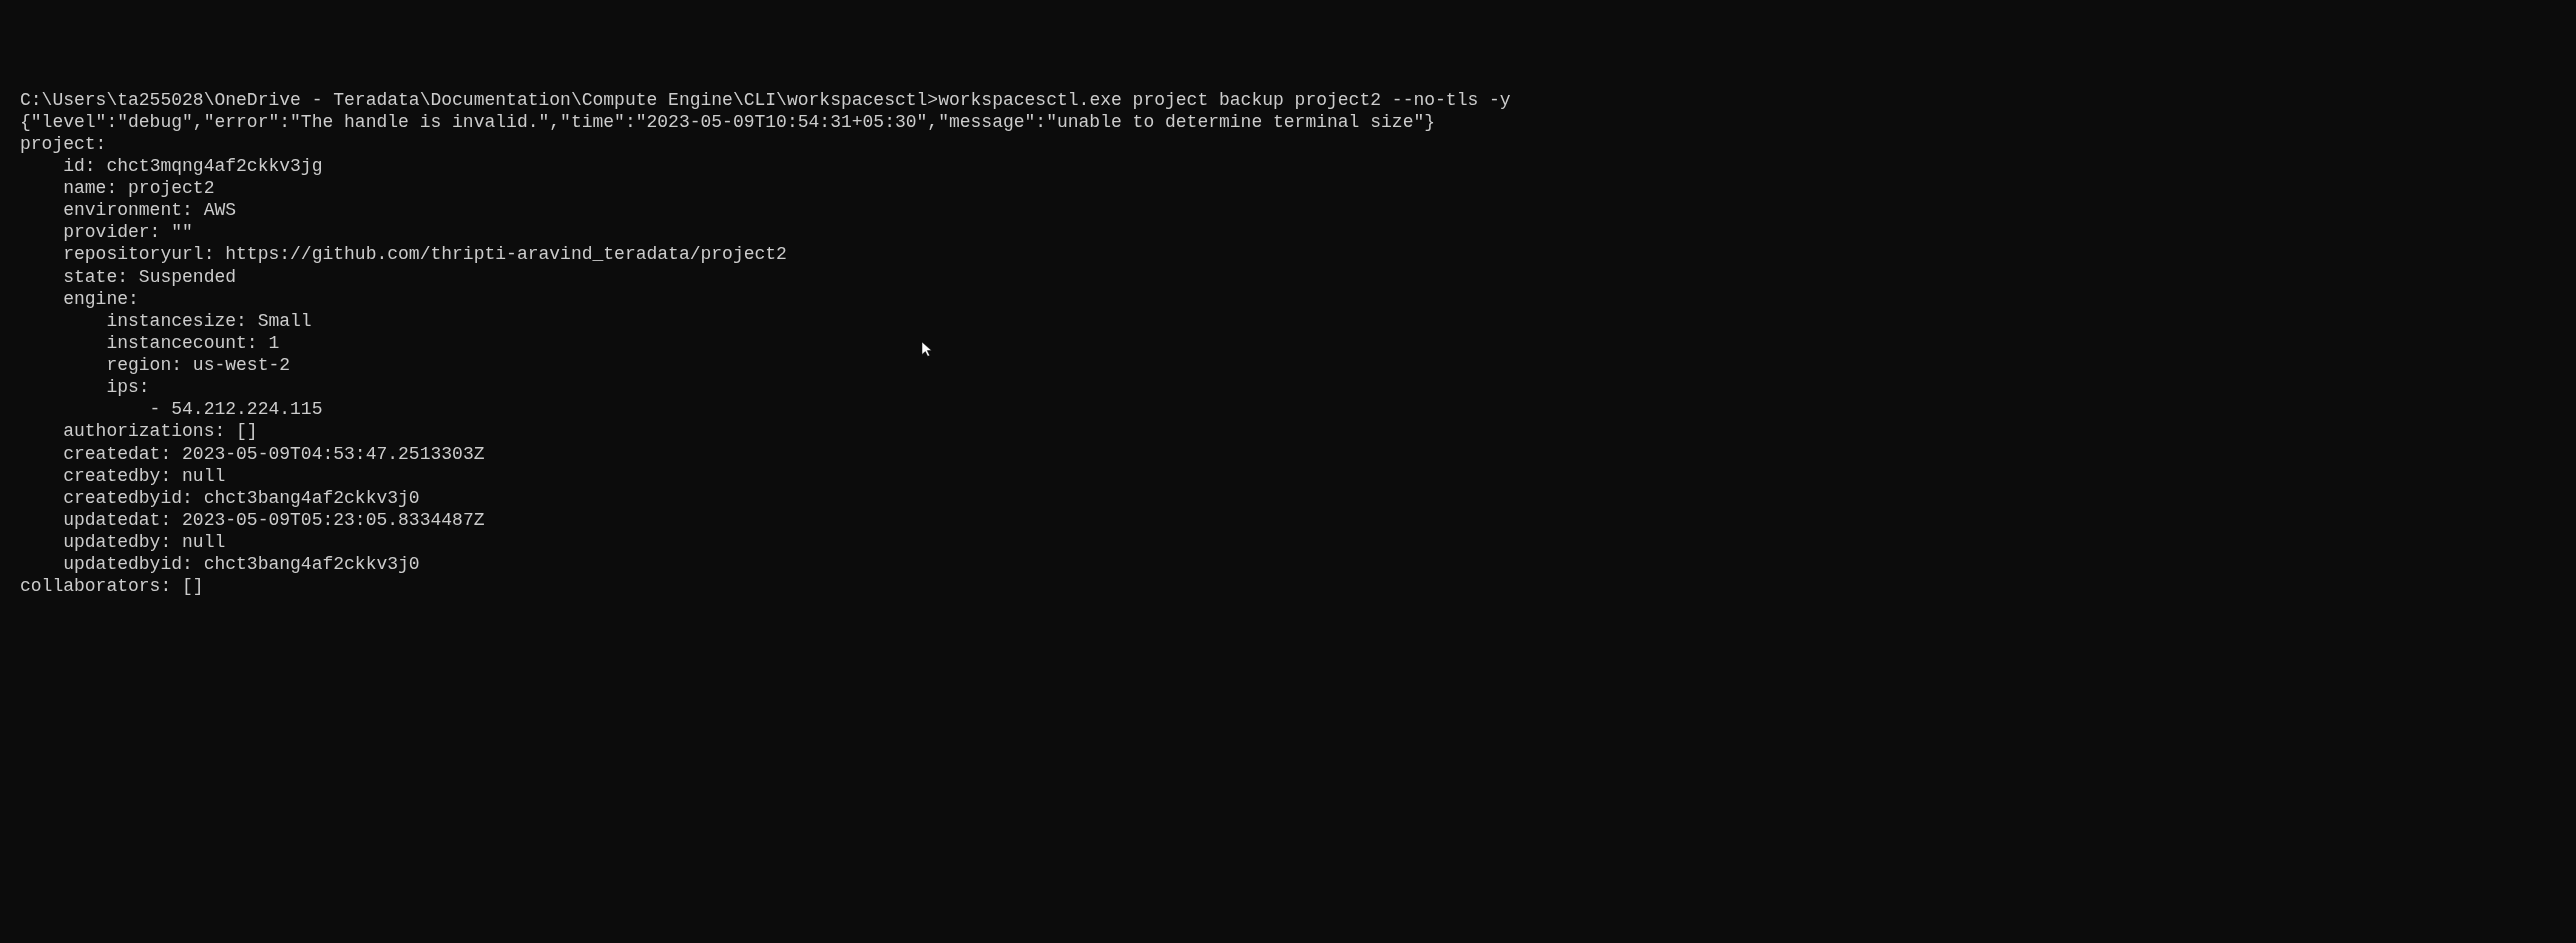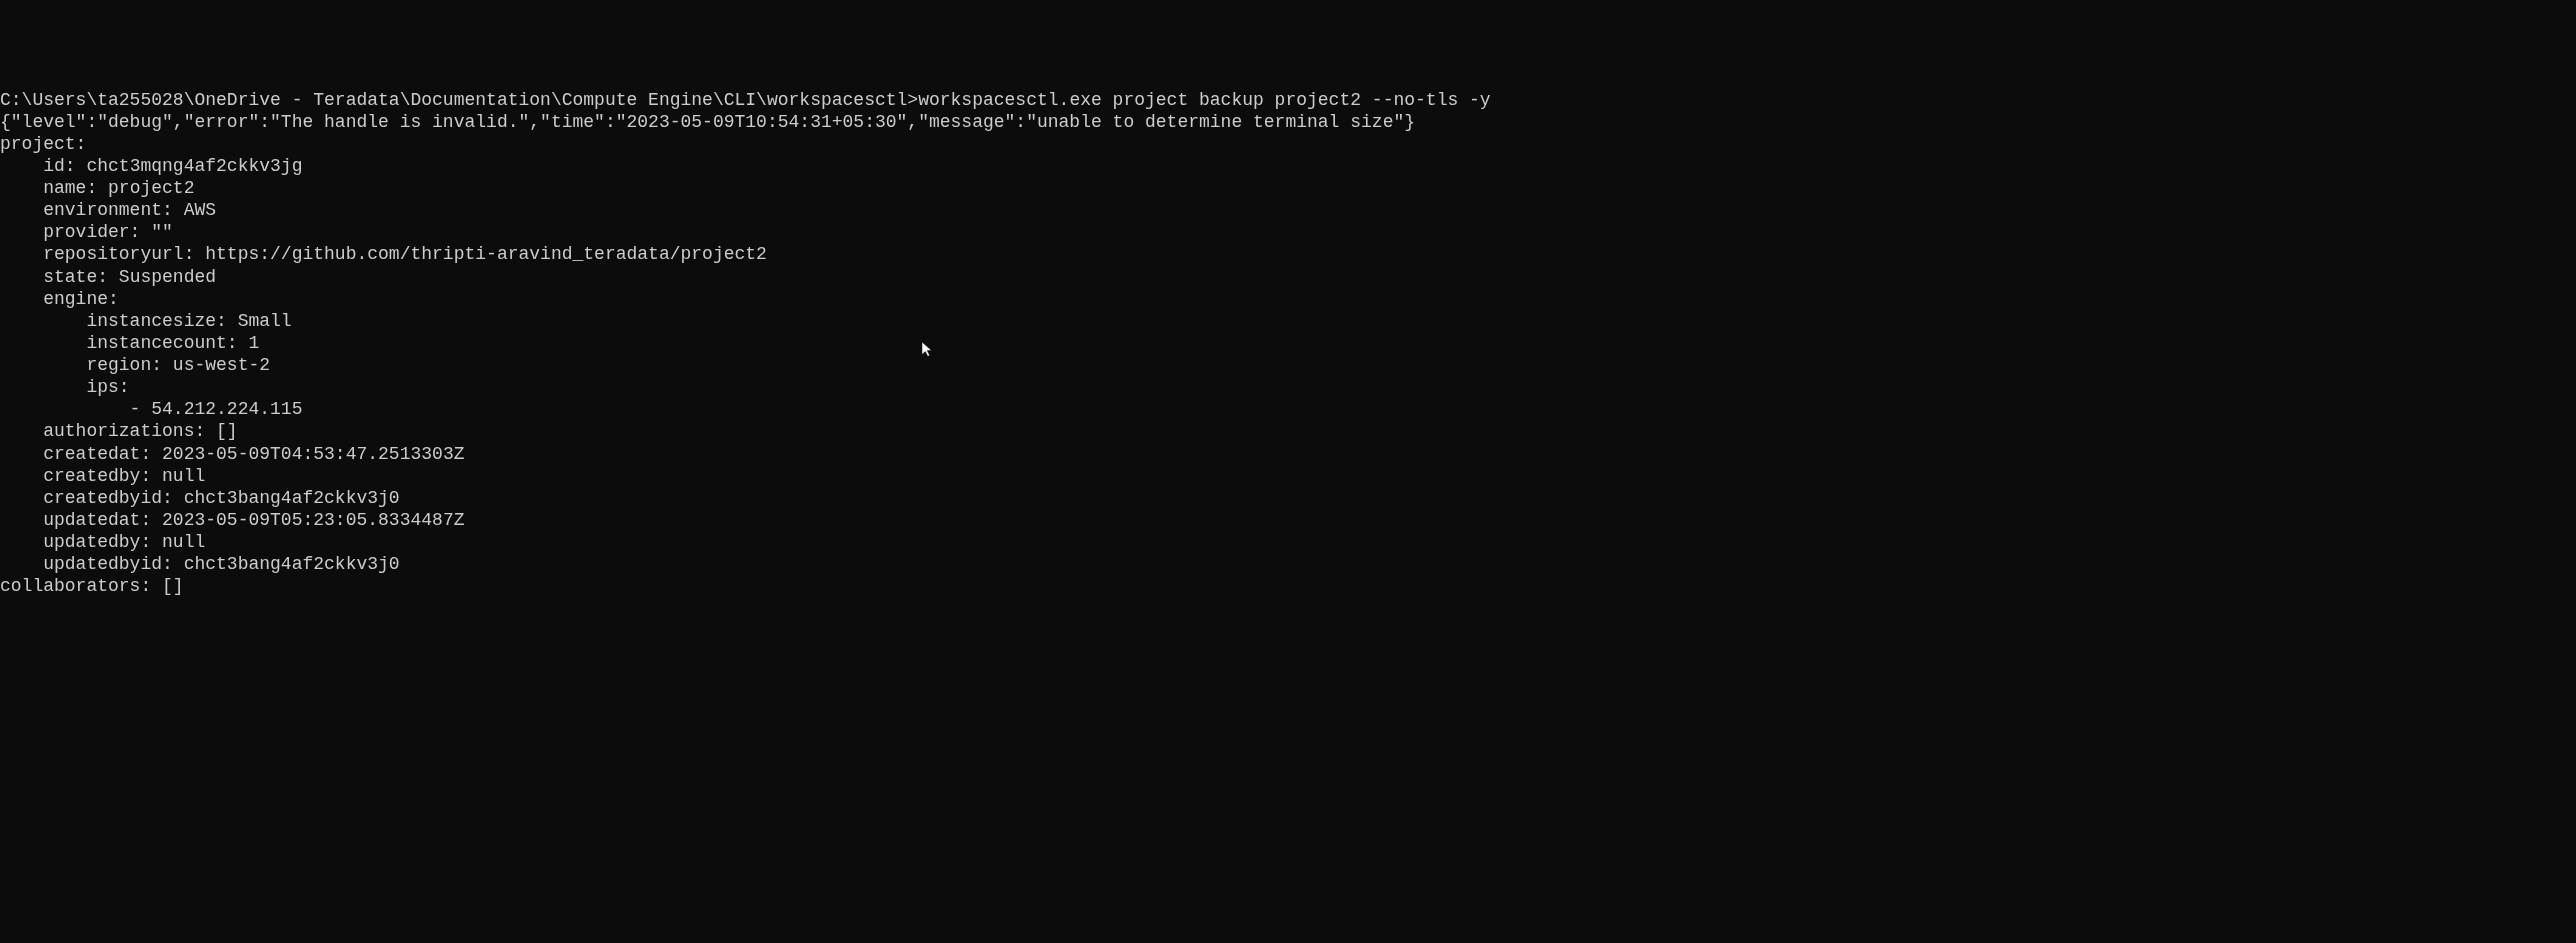--- a/index.html
+++ b/index.html
@@ -15,20 +15,21 @@
       line-height: 1.23;
       padding: 0;
       white-space: pre;
       overflow-x: auto;
       width: 2576px;
       height: 944px;
       position: relative;
     }
     .terminal-content {
       padding: 0;
+      margin-left: 20px;
     }
     .cursor-arrow {
       position: absolute;
       left: 900px;
       top: 319px;
       width: 15.3px;
       height: 15.3px;
       pointer-events: none;
     }
     .cursor-arrow svg {

